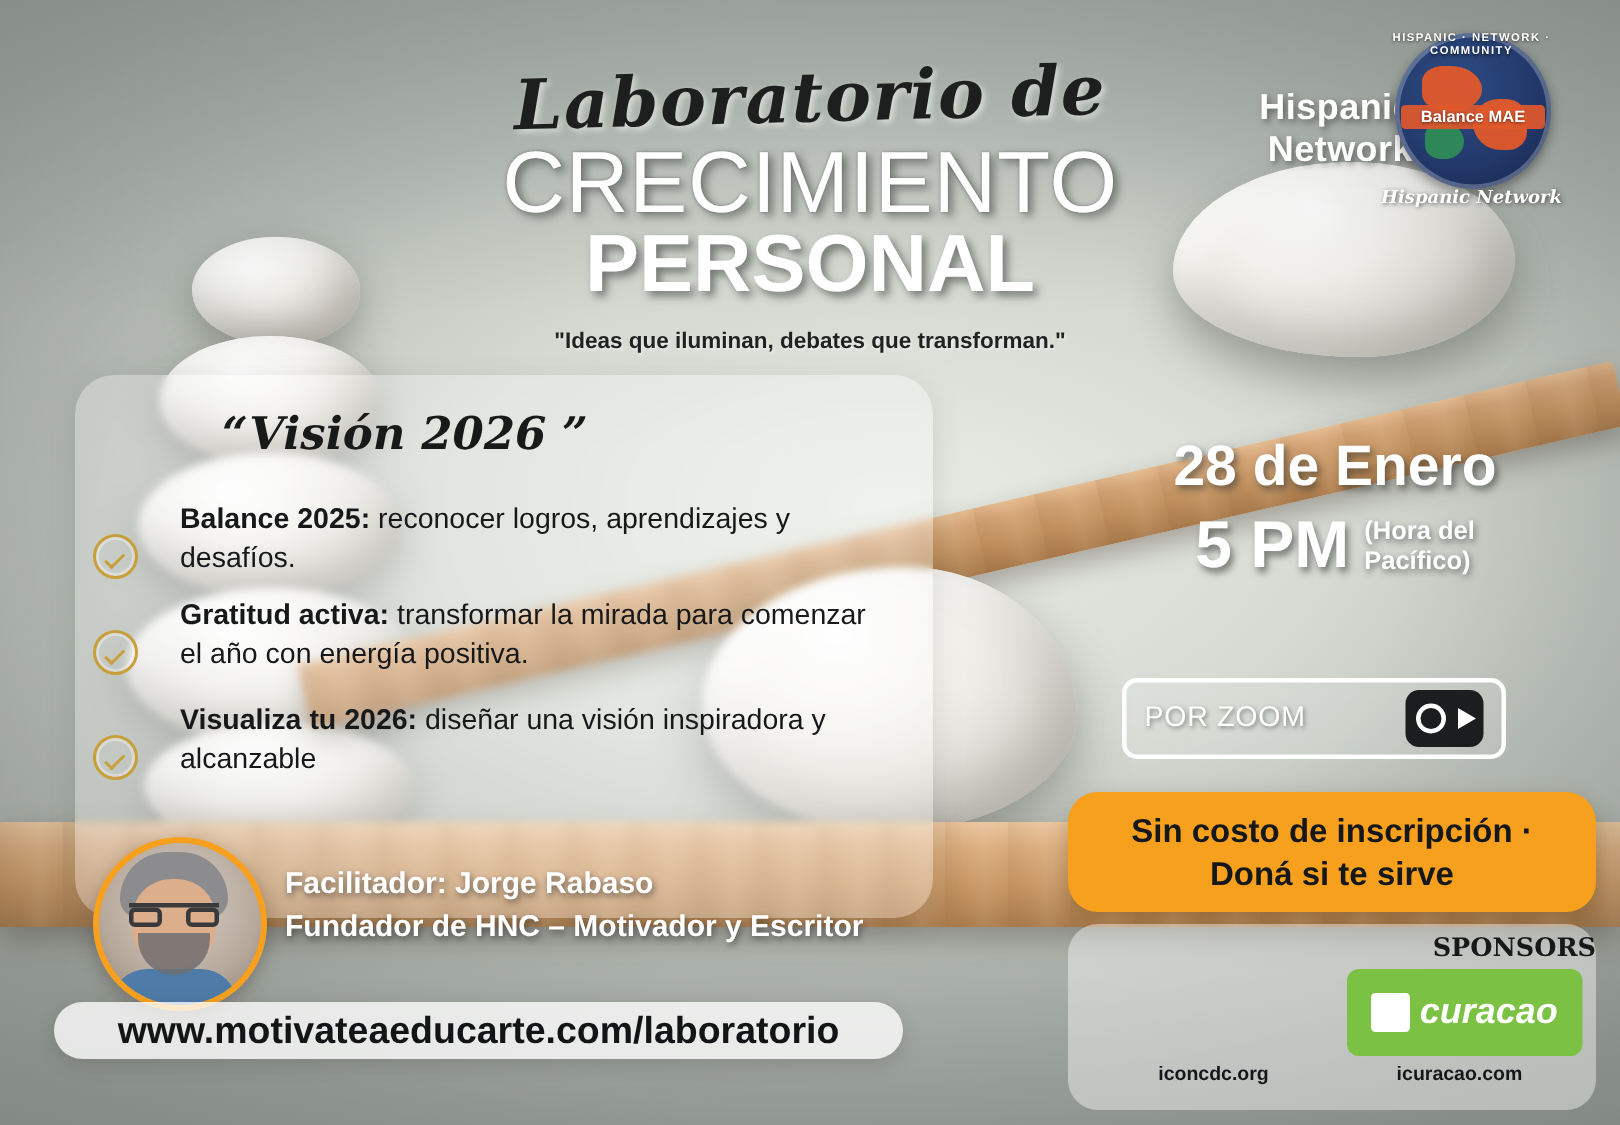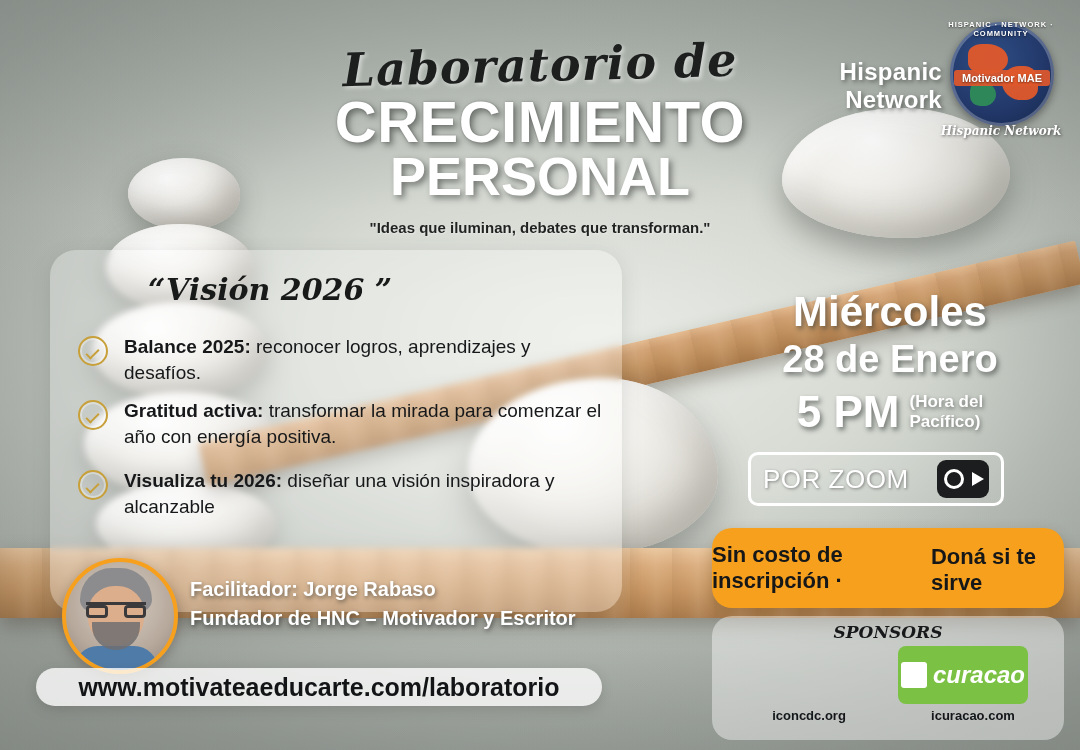--- a/index.html
+++ b/index.html
@@ -91,21 +91,21 @@
     font-weight: bold;
     font-size: 46px;
     color: #1d1f1e;
     letter-spacing: 1px;
     text-shadow: 2px 2px 4px rgba(255,255,255,0.55);
     transform: rotate(-1.5deg);
   }
   #title-main {
     margin-top: 2px;
     font-family: "Liberation Sans", sans-serif;
-    font-weight: bold;
+    font-weight: normal;
     font-size: 58px;
     line-height: 0.95;
     color: #ffffff;
     letter-spacing: 0.5px;
     text-shadow: 3px 3px 6px rgba(40,42,40,0.55), 0 0 2px rgba(0,0,0,0.3);
   }
   #title-sub {
     font-family: "Liberation Sans", sans-serif;
     font-weight: bold;
     font-size: 54px;
@@ -120,21 +120,21 @@
     color: #1f2220;
     text-shadow: 1px 1px 2px rgba(255,255,255,0.5);
   }
 
   
   #brand-block { position: absolute; left: 742px; top: 58px; text-align: right; width: 200px; }
   #brand-line1 { font-size: 24px; font-weight: bold; color: #ffffff; text-shadow: 2px 2px 4px rgba(50,52,50,0.6); letter-spacing: 0.3px; }
   #brand-line2 { font-size: 23px; color: #ffffff; text-shadow: 2px 2px 4px rgba(50,52,50,0.6); margin-top: 2px; }
 
   
-  #logo-badge { position: absolute; left: 940px; top: 18px; width: 122px; height: 112px; }
+  #logo-badge { position: absolute; left: 920px; top: 18px; width: 122px; height: 112px; }
   #logo-circle {
     position:absolute; left: 10px; top: 4px; width: 104px; height: 104px; border-radius: 50%;
     background: radial-gradient(circle at 40% 35%, #2d4d84 0%, #23396b 55%, #16264a 100%);
     box-shadow: 0 3px 8px rgba(0,0,0,0.4), inset 0 0 0 3px rgba(255,255,255,0.25);
     overflow: hidden;
   }
   .globe-land { position:absolute; background:#e0582b; border-radius: 40% 60% 55% 45%; opacity: .95;}
   #land-a { left: 18px; top: 22px; width: 40px; height: 30px; }
   #land-b { left: 52px; top: 44px; width: 36px; height: 34px; border-radius: 55% 45% 40% 60%; }
   #land-c { left: 20px; top: 60px; width: 26px; height: 24px; background:#2e8b57; }
@@ -165,22 +165,22 @@
     border-radius: 26px;
     backdrop-filter: blur(3px);
     box-shadow: 0 6px 20px rgba(80,84,80,0.18);
   }
   #vision-title {
     position: absolute; left: 0; top: 22px; width: 440px; text-align: center;
     font-family: "DejaVu Serif", serif; font-style: italic; font-weight: bold;
     font-size: 30px; color: #181a19;
   }
   .bullet {
-    position: absolute; left: 28px; width: 530px;
-    display: flex; align-items: flex-start; gap: 16px;
+    position: absolute; left: 12px; width: 530px;
+    display: flex; align-items: flex-end; gap: 28px;
   }
   #bullet-0 { top: 84px; }
   #bullet-1 { top: 148px; }
   #bullet-2 { top: 218px; }
   .bullet-icon {
     flex: 0 0 auto; width: 26px; height: 26px; border-radius: 50%;
     border: 2px solid #c8a03a; position: relative; margin-top: 2px;
     box-shadow: inset 0 0 0 2px rgba(255,255,255,0.35);
   }
   .bullet-icon::after {
@@ -216,56 +216,56 @@
   }
 
   
   #zoom-pill {
     position: absolute; left: 748px; top: 452px; width: 256px; height: 54px;
     border: 3px solid #ffffff; border-radius: 10px;
     background: rgba(255,255,255,0.10);
     display: flex; align-items: center; justify-content: space-between; padding: 0 12px;
     box-sizing: border-box;
   }
-  #zoom-label { font-size: 26px; color: #ffffff; letter-spacing: 0.5px; text-shadow: 1px 1px 3px rgba(40,40,40,0.5); }
+  #zoom-label { font-size: 19px; color: #ffffff; letter-spacing: 0.5px; text-shadow: 1px 1px 3px rgba(40,40,40,0.5); }
   #zoom-cam {
     width: 52px; height: 38px; border-radius: 9px; background: #1b1d1e; position: relative;
   }
   #zoom-cam::before {
     content:""; position:absolute; left: 7px; top: 9px; width: 20px; height: 20px; border-radius: 50%;
     border: 3.5px solid #ffffff; box-sizing: border-box;
   }
   #zoom-cam::after {
     content:""; position:absolute; right: 5px; top: 12px; width: 0; height: 0;
     border-top: 7px solid transparent; border-bottom: 7px solid transparent; border-left: 12px solid #ffffff;
   }
 
   
   #cta-banner {
     position: absolute; left: 712px; top: 528px; width: 352px; height: 80px;
     background: #f6a01e; border-radius: 20px;
-    display: flex; flex-direction: row; align-items: center; justify-content: center;
+    display: flex; flex-direction: column; align-items: center; justify-content: center;
     box-shadow: 0 5px 14px rgba(90,60,10,0.28);
   }
   #cta-line1 { font-size: 22px; font-weight: bold; color: #151718; }
   #cta-line2 { font-size: 22px; font-weight: bold; color: #151718; margin-top: 3px; }
 
   
   #sponsors-card {
     position: absolute; left: 712px; top: 616px; width: 352px; height: 124px;
     background: rgba(255,255,255,0.42); border-radius: 20px;
   }
   #sponsors-title {
-    position:absolute; left:0; top: 6px; width: 352px; text-align:center;
-    font-family: "DejaVu Serif", serif; font-style: italic; font-weight: bold;
+    position:absolute; left:0; top: 6px; width: 352px; text-align:right;
+    font-family: "DejaVu Serif", serif; font-weight: bold;
     font-size: 17px; color: #16181a;
   }
   .sponsor-box { position: absolute; top: 30px; border-radius: 8px; }
   #sponsor-0 { left: 18px; width: 158px; height: 58px; background: #f2f2f0; display:flex; align-items:center; justify-content:center; gap:4px; }
-  #sponsor-1 { left: 186px; width: 130px; height: 58px; background: #7bc143; display:flex; align-items:center; justify-content:center; gap:6px; }
+  #sponsor-1 { left: 186px; width: 157px; height: 58px; background: #7bc143; display:flex; align-items:center; justify-content:center; gap:6px; }
   .sponsor-caption {
     position:absolute; top: 92px; font-size: 13px; font-weight: bold; color: #14171a; text-align:center;
   }
   #sponsor-cap-0 { left: 18px; width: 158px; }
   #sponsor-cap-1 { left: 186px; width: 150px; }
   #icon-mark {
     width: 26px; height: 34px;
     background: linear-gradient(180deg,#2b6fb5 0%, #2b6fb5 55%, #f08c1e 55%, #f08c1e 100%);
     border-radius: 2px;
   }
@@ -352,21 +352,21 @@
 
   <div id="logo-badge">
     <div id="logo-circle">
       <div class="globe-land" id="land-a"></div>
       <div class="globe-land" id="land-b"></div>
       <div class="globe-land" id="land-c"></div>
     </div>
     <div id="logo-ring-text">
       <span>HISPANIC · NETWORK · COMMUNITY</span>
     </div>
-    <div id="logo-center-text">Motivador MAE</div>
+    <div id="logo-center-text">Balance MAE</div>
     <div id="logo-caption">Hispanic Network</div>
   </div>
 
   <div id="content-card">
     <div id="vision-title">“Visión 2026 ”</div>
 
     <div class="bullet" id="bullet-0">
       <div class="bullet-icon"></div>
       <div class="bullet-text">
         <b>Balance 2025:</b><span> reconocer logros, aprendizajes y desafíos.</span>
@@ -382,21 +382,20 @@
 
     <div class="bullet" id="bullet-2">
       <div class="bullet-icon"></div>
       <div class="bullet-text">
         <b>Visualiza tu 2026:</b><span> diseñar una visión inspiradora y alcanzable</span>
       </div>
     </div>
   </div>
 
   <div id="date-block">
-    <div id="date-day">Miércoles</div>
     <div id="date-date">28 de Enero</div>
     <div id="time-row">
       <div id="time-value">5 PM</div>
       <div>
         <div id="time-zone">(Hora del</div>
         <div id="time-zone">Pacífico)</div>
       </div>
     </div>
   </div>
 

